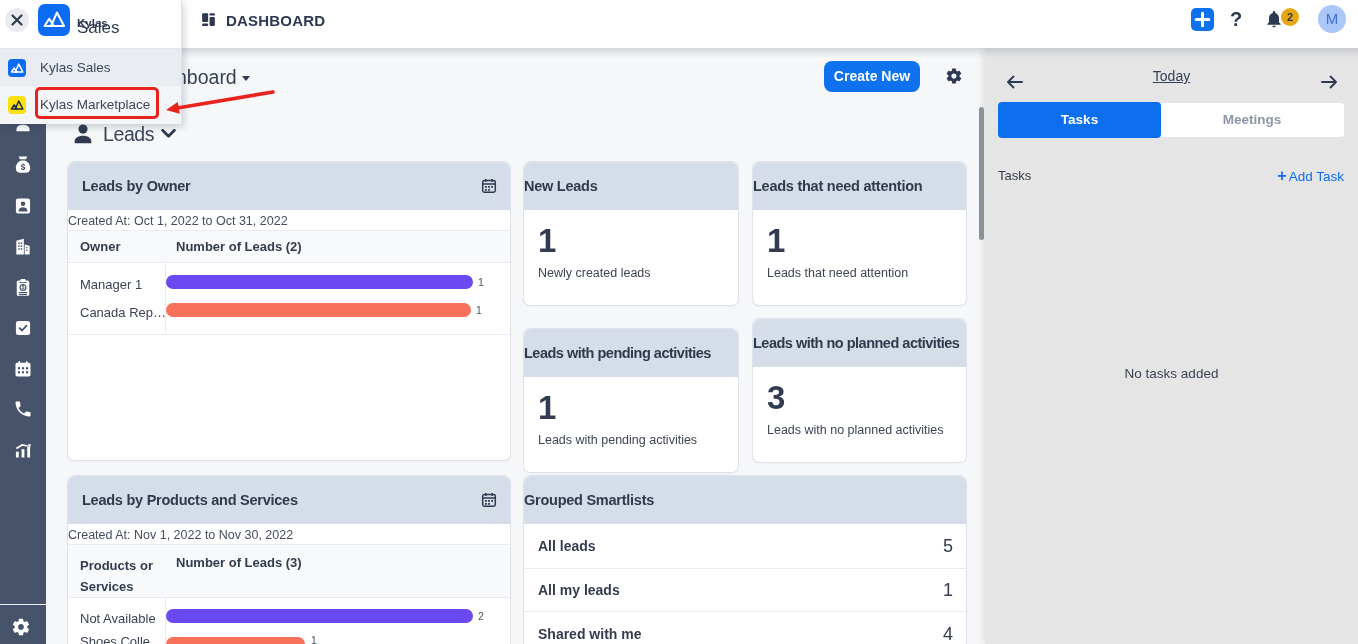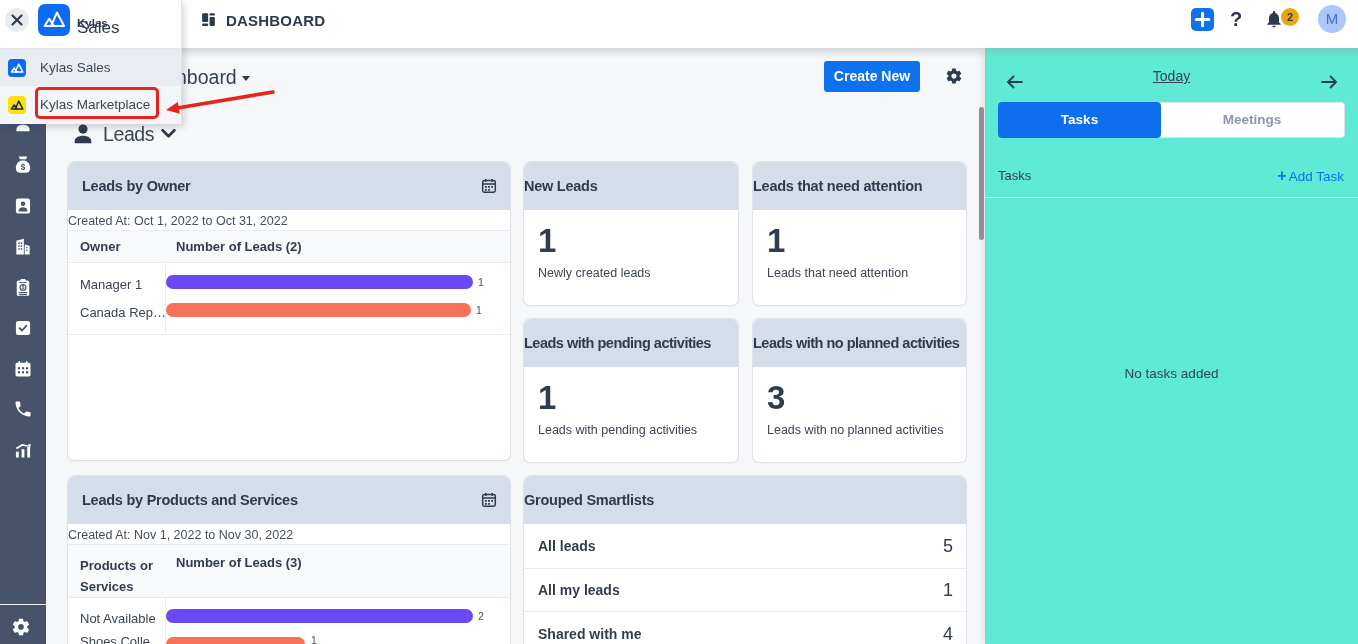--- a/index.html
+++ b/index.html
@@ -14,21 +14,21 @@
 #bell{left:1264px;top:9px}
 #badge{left:1281px;top:8px;z-index:8;width:18px;height:18px;border-radius:50%;background:#e7a713;color:#2c3950;font-size:11px;font-weight:bold;text-align:center;line-height:18px}
 #avatar{left:1318px;top:5px;z-index:8;width:28px;height:28px;border-radius:50%;background:#abc6f8;color:#4270cf;font-size:15px;text-align:center;line-height:28px}
 
 #sidebar{left:0;top:0;width:46px;height:644px;background:#46536a;z-index:6}
 .sbic{position:absolute;left:13px;width:20px;height:20px}
 #sbdiv{position:absolute;left:0;top:604px;width:46px;height:1px;background:rgba(255,255,255,.9)}
 
 #title{left:176px;top:66px;font-size:19.5px;color:#343f53;z-index:1}
 #caret{left:242px;top:76px;width:0;height:0;border-left:4.5px solid transparent;border-right:4.5px solid transparent;border-top:5.5px solid #2f3a50}
-#createnew{left:824px;top:61px;width:96px;height:31px;border-radius:3px;background:#0e72ee;color:#fff;font-size:14px;font-weight:bold;text-align:center;line-height:31px}
+#createnew{left:824px;top:61px;width:96px;height:31px;border-radius:8px;background:#0e72ee;color:#fff;font-size:14px;font-weight:bold;text-align:center;line-height:31px}
 #gear2{left:945px;top:67px}
 #leadsrow{left:72px;top:123px;z-index:1}
 #leadstxt{left:103px;top:123px;font-size:19.5px;letter-spacing:-0.4px;color:#3c4656}
 
 .card{position:absolute;background:#fff;border-radius:6px;box-shadow:0 0 0 1px rgba(210,212,228,.55),0 1px 3px rgba(80,90,120,.08);z-index:1}
 .chead{position:absolute;left:0;top:0;right:0;height:48px;background:#d5dee8;border-radius:7px 7px 0 0;font-size:14.5px;font-weight:bold;color:#303a4c;line-height:48px;padding-left:14px;white-space:nowrap;overflow:hidden;letter-spacing:-0.25px}
 .chead2{padding-left:0;padding-right:12px}
 .cal{position:absolute;right:13px;top:16px}
 .created{position:absolute;left:0;right:0;text-align:left;font-size:12.5px;color:#454e5f;top:52px}
 .hline{position:absolute;left:0;right:0;height:1px;background:#e9ebf1}
@@ -37,21 +37,21 @@
 .bar{position:absolute;height:14px;border-radius:7px}
 .bval{position:absolute;font-size:10.5px;color:#4a5263}
 .vline{position:absolute;width:1px;background:#e9ebf1}
 .bignum{position:absolute;left:14px;font-size:33px;font-weight:600;color:#323c50;line-height:1}
 .slabel{position:absolute;left:14px;font-size:12.5px;color:#3c4554}
 .glrow{position:absolute;left:14px;right:13px;height:43px;display:flex;align-items:center;justify-content:space-between}
 .glrow .n{font-size:14px;font-weight:bold;color:#333c4e}
 .glrow .v{font-size:18px;color:#333c4e}
 .gsep{position:absolute;left:0;right:0;height:1px;background:#e8eaef}
 
-#rpanel{left:985px;top:48px;width:373px;height:596px;background:#5eead4;box-shadow:-3px 0 6px rgba(60,64,80,.10);z-index:5}
+#rpanel{left:985px;top:48px;width:373px;height:596px;background:#e5e5e5;box-shadow:-3px 0 6px rgba(60,64,80,.10);z-index:5}
 #today{position:absolute;left:0;top:20px;width:100%;text-align:center;font-size:14px;color:#35405a;text-decoration:underline}
 #tabs{position:absolute;left:13px;top:54px;width:347px;height:36px;border:1px solid #dfe3ea;border-radius:4px;background:#fff}
 #tabact{position:absolute;left:-1px;top:-1px;width:163px;height:36px;background:#0e6fee;border-radius:4px;color:#fff;font-size:13.5px;font-weight:bold;text-align:center;line-height:36px}
 #tabmeet{position:absolute;right:0;top:0;width:184px;height:34px;color:#8d96a8;font-size:13.5px;font-weight:bold;text-align:center;line-height:34px}
 #tasklbl{position:absolute;left:13px;top:120px;font-size:13px;color:#333c4e}
 #addtask{position:absolute;right:14px;top:119px;font-size:13.5px;color:#0e6fee}
 #addtask b{font-size:16px;font-weight:bold;margin-right:2px}
 #rdiv{position:absolute;left:0;top:149px;width:100%;height:1px;background:#e4e7ec}
 #notasks{position:absolute;left:0;top:318px;width:100%;text-align:center;font-size:13.5px;color:#3a4353}
 #scrollbar{left:979px;top:107px;width:5px;height:133px;background:#8b9099;border-radius:3px;z-index:8}
@@ -129,21 +129,21 @@
   <div class="bignum" style="top:62px">1</div>
   <div class="slabel" style="top:104px">Newly created leads</div>
 </div>
 
 <div class="card" style="left:753px;top:162px;width:213px;height:143px">
   <div class="chead chead2">Leads that need attention</div>
   <div class="bignum" style="top:62px">1</div>
   <div class="slabel" style="top:104px">Leads that need attention</div>
 </div>
 
-<div class="card" style="left:524px;top:319px;width:214px;height:143px">
+<div class="card" style="left:524px;top:329px;width:214px;height:143px">
   <div class="chead chead2" style="text-overflow:ellipsis;padding-right:14px;letter-spacing:-0.5px">Leads with pending activities</div>
   <div class="bignum" style="top:62px">1</div>
   <div class="slabel" style="top:104px">Leads with pending activities</div>
 </div>
 
 <div class="card" style="left:753px;top:319px;width:213px;height:143px">
   <div class="chead chead2" style="text-overflow:ellipsis;padding-right:6px;letter-spacing:-0.5px">Leads with no planned activities</div>
   <div class="bignum" style="top:62px">3</div>
   <div class="slabel" style="top:104px">Leads with no planned activities</div>
 </div>

